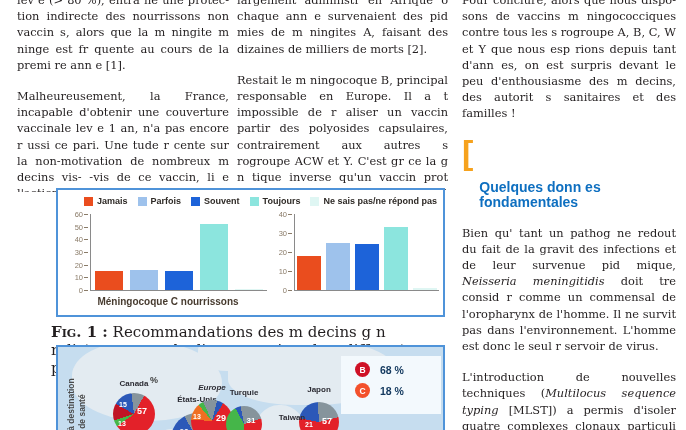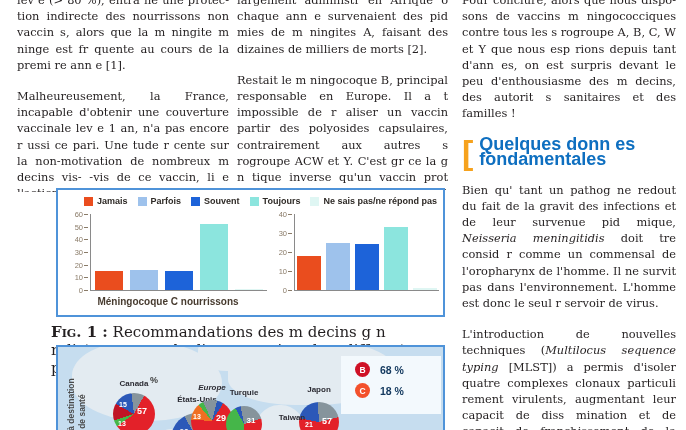--- a/index.html
+++ b/index.html
@@ -10,21 +10,21 @@
   .col p{margin:0 0 15px 0;}
   .col1{left:17px;width:212px;height:200px;overflow:hidden;}
   .col2{left:237px;width:211px;height:198px;overflow:hidden;}
   .col3{left:462px;width:214px;height:445px;}
   .i{font-style:italic;}
   
   .sec-head{display:flex;align-items:flex-start;margin:14px 0 14px 0;}
   .bracket{color:#f6a21d;font-family:"Liberation Sans",sans-serif;font-weight:bold;
            font-size:34px;line-height:30px;margin-right:6px;}
   .sec-title{color:#0e6fc0;font-family:"Liberation Sans",sans-serif;font-weight:bold;
-             font-size:18px;line-height:15.5px;}
+             font-size:14px;line-height:15.5px;margin-top:43px;}
   
   .figbox{position:absolute;border:2px solid #4f93d9;background:#fff;box-sizing:border-box;}
   .chart-box{left:56px;top:188px;width:389px;height:129px;font-family:"Liberation Sans",sans-serif;}
   .legend{position:absolute;left:26px;right:6px;top:6px;display:flex;justify-content:space-between;}
   .leg-item{display:flex;align-items:center;font-size:9px;font-weight:bold;color:#2e2a26;}
   .leg-sw{width:9px;height:9px;margin-right:4px;display:inline-block;}
   .panel{position:absolute;top:24px;height:100px;}
   .panel-left{left:8px;width:204px;}
   .panel-right{left:212px;width:172px;}
   .yaxis{position:absolute;left:0;top:0;width:22px;height:76px;text-align:right;}

